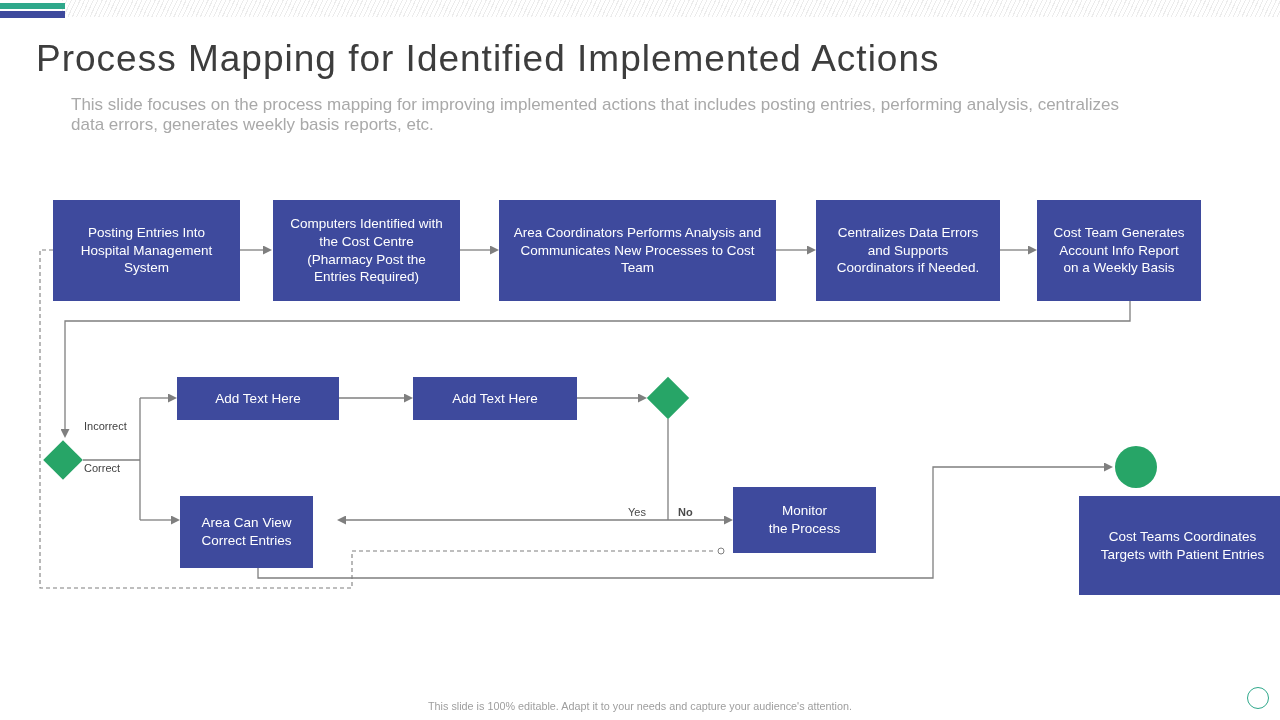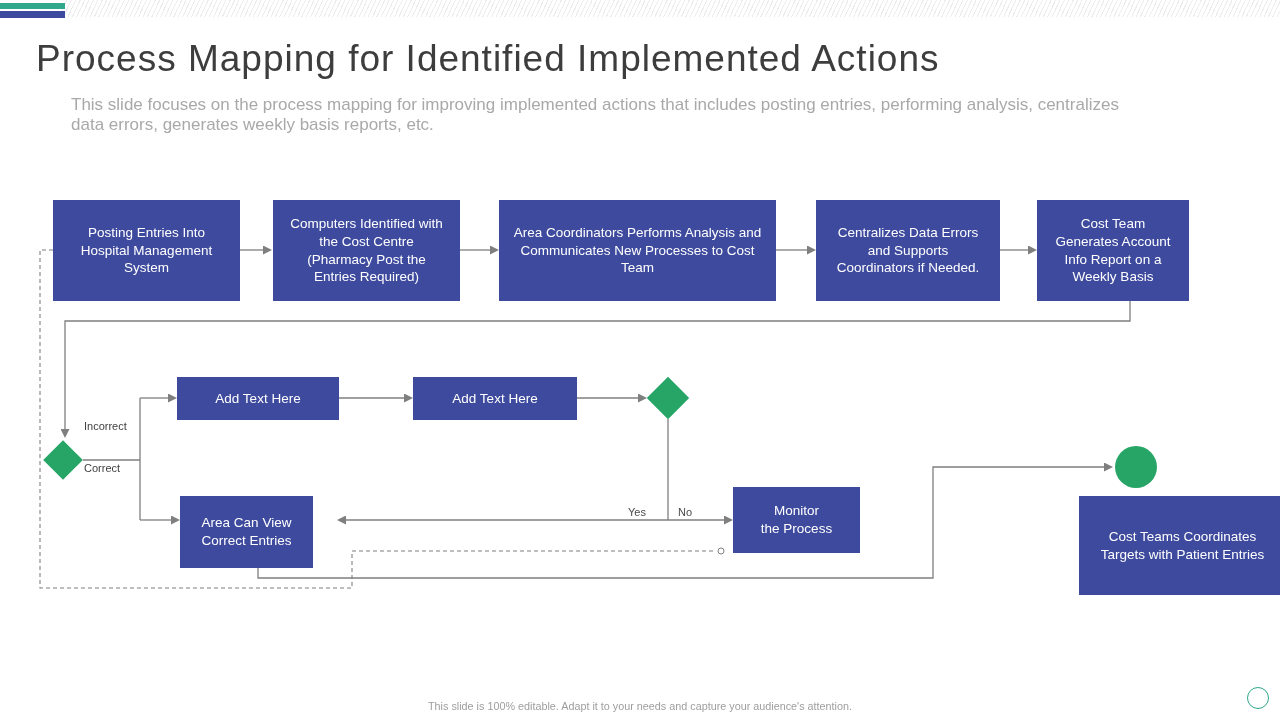--- a/index.html
+++ b/index.html
@@ -31,44 +31,44 @@
   
   .pbox{
     position:absolute;background:#3e4a9d;color:#ffffff;
     display:flex;align-items:center;justify-content:center;text-align:center;
     font-size:13.5px;line-height:1.32;box-sizing:border-box;padding:0 14px;
   }
   .b1{left:53px;top:200px;width:187px;height:101px;}
   .b2{left:273px;top:200px;width:187px;height:101px;}
   .b3{left:499px;top:200px;width:277px;height:101px;}
   .b4{left:816px;top:200px;width:184px;height:101px;}
-  .b5{left:1037px;top:200px;width:152px;height:101px;}
+  .b5{left:1037px;top:200px;width:164px;height:101px;}
   .at1{left:177px;top:377px;width:162px;height:43px;}
   .at2{left:413px;top:377px;width:164px;height:43px;}
   .area{left:180px;top:484px;width:133px;height:72px;margin-top:12px;}
-  .monitor{left:733px;top:487px;width:127px;height:66px;}
+  .monitor{left:733px;top:487px;width:143px;height:66px;}
   .costteams{left:1031px;top:496px;width:207px;height:99px;margin-left:48px;}
   
   .diamond{position:absolute;background:#27a567;transform:rotate(45deg);}
   .d1{left:49px;top:446px;width:28px;height:28px;}
   .d2{left:653px;top:383px;width:30px;height:30px;}
   .gcircle{
     position:absolute;left:1115px;top:446px;width:42px;height:42px;
     border-radius:50%;background:#27a567;
   }
   .ring{
     position:absolute;left:1247px;top:687px;width:22px;height:22px;
     border-radius:50%;border:1.3px solid #2fa88b;box-sizing:border-box;
   }
   
   .flabel{position:absolute;font-size:11px;color:#3f3f3f;}
   .lbl-incorrect{left:84px;top:420px;width:52px;text-align:left;}
   .lbl-correct{left:84px;top:462px;width:52px;text-align:left;}
   .lbl-yes{left:628px;top:506px;width:30px;text-align:left;color:#4a4a4a;}
-  .lbl-no{left:678px;top:506px;width:30px;text-align:left;color:#4a4a4a;}
+  .lbl-no{left:678px;top:506px;width:30px;text-align:left;color:#4a4a4a;font-weight:bold;}
   svg.connectors{position:absolute;left:0;top:0;}
   svg .ln{stroke:#7f7f7f;stroke-width:1.3;fill:none;}
   svg .dash{stroke:#7f7f7f;stroke-width:1.1;fill:none;stroke-dasharray:4 3;}
 </style>
 </head>
 <body>
 
 <div id="slide">
 
   <div class="hatch"></div>

